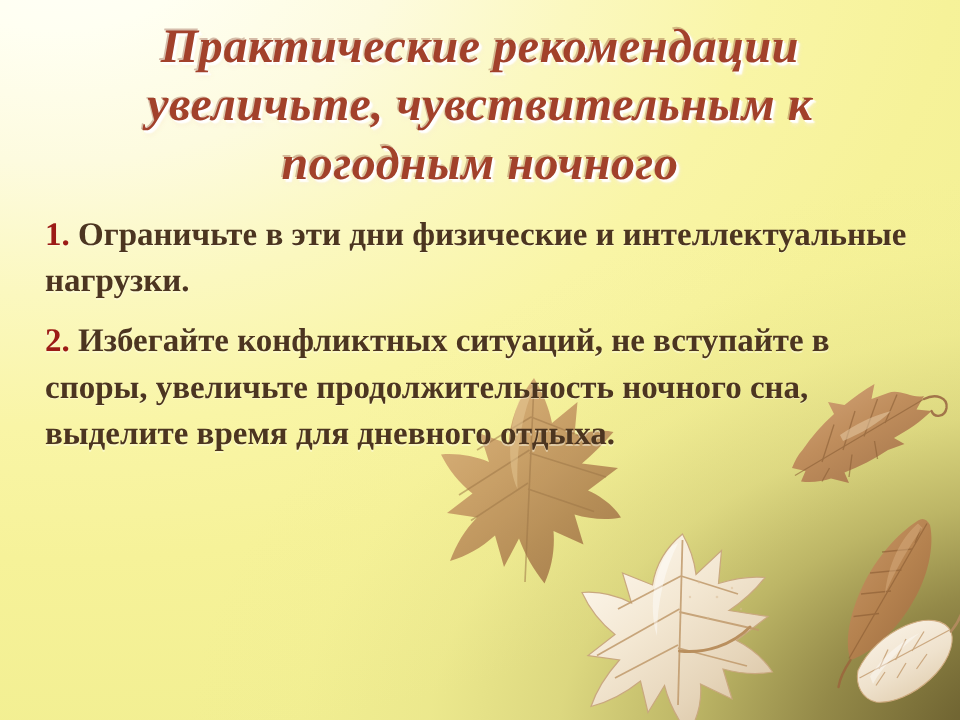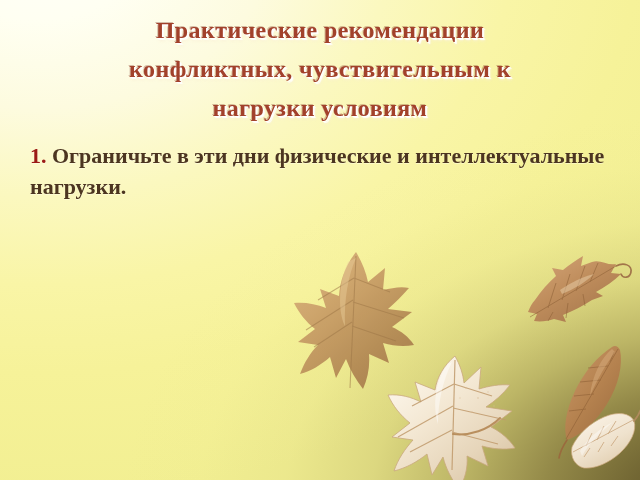--- a/index.html
+++ b/index.html
@@ -53,30 +53,31 @@
     left: 0;
     top: 11px;
     width: 640px;
     z-index: 4;
     text-align: center;
   }
   .title-line {
     display: block;
     font-family: "Liberation Serif", "DejaVu Serif", serif;
     font-weight: bold;
-    font-size: 24px;
+    font-size: 32px;
     line-height: 39px;
     letter-spacing: 0.4px;
     color: #a2412b;
     text-shadow:
        1px  1px 0 #ffffff,
        2px  2px 1px rgba(255,255,255,0.95),
        2px  3px 3px rgba(250,240,210,0.85),
       -1px -1px 0 rgba(120,40,20,0.30);
     white-space: nowrap;
+    font-style: italic;
   }
 
   
   .body-block {
     position: absolute;
     left: 30px;
     top: 140px;
     width: 580px;
     z-index: 4;
   }
@@ -146,27 +147,30 @@
           <path d="M352,326 L396,341"></path>
         </g>
 
         <path d="M356,258 C348,276 344,300 345,326 C338,312 338,284 348,262 Z" fill="#e8c79c" opacity="0.45"></path>
       </g>
     </svg>
   </div>
 
   <div class="title-block">
     <span class="title-line">Практические  рекомендации</span>
-    <span class="title-line">конфликтных,  чувствительным  к</span>
-    <span class="title-line">нагрузки  условиям</span>
+    <span class="title-line">увеличьте,  чувствительным  к</span>
+    <span class="title-line">погодным  ночного</span>
   </div>
 
   <div class="body-block">
     <p class="para">
       <span class="marker">1.</span><span class="para-text"> Ограничьте  в эти дни физические  и интеллектуальные  нагрузки.</span>
+    </p>
+    <p class="para">
+      <span class="marker">2.</span><span class="para-text"> Избегайте конфликтных  ситуаций, не вступайте в споры, увеличьте продолжительность  ночного сна, выделите время для дневного отдыха.</span>
     </p>
   </div>
 
   <div class="leaf-layer leaf-front">
     <svg width="640" height="480" viewBox="0 0 640 480" xmlns="http://www.w3.org/2000/svg">
       <defs>
         <linearGradient id="gSerr" x1="0.1" y1="0" x2="0.9" y2="1">
           <stop offset="0%" stop-color="#d3a477"></stop>
           <stop offset="45%" stop-color="#bf8d5c"></stop>
           <stop offset="100%" stop-color="#a3744a"></stop>

